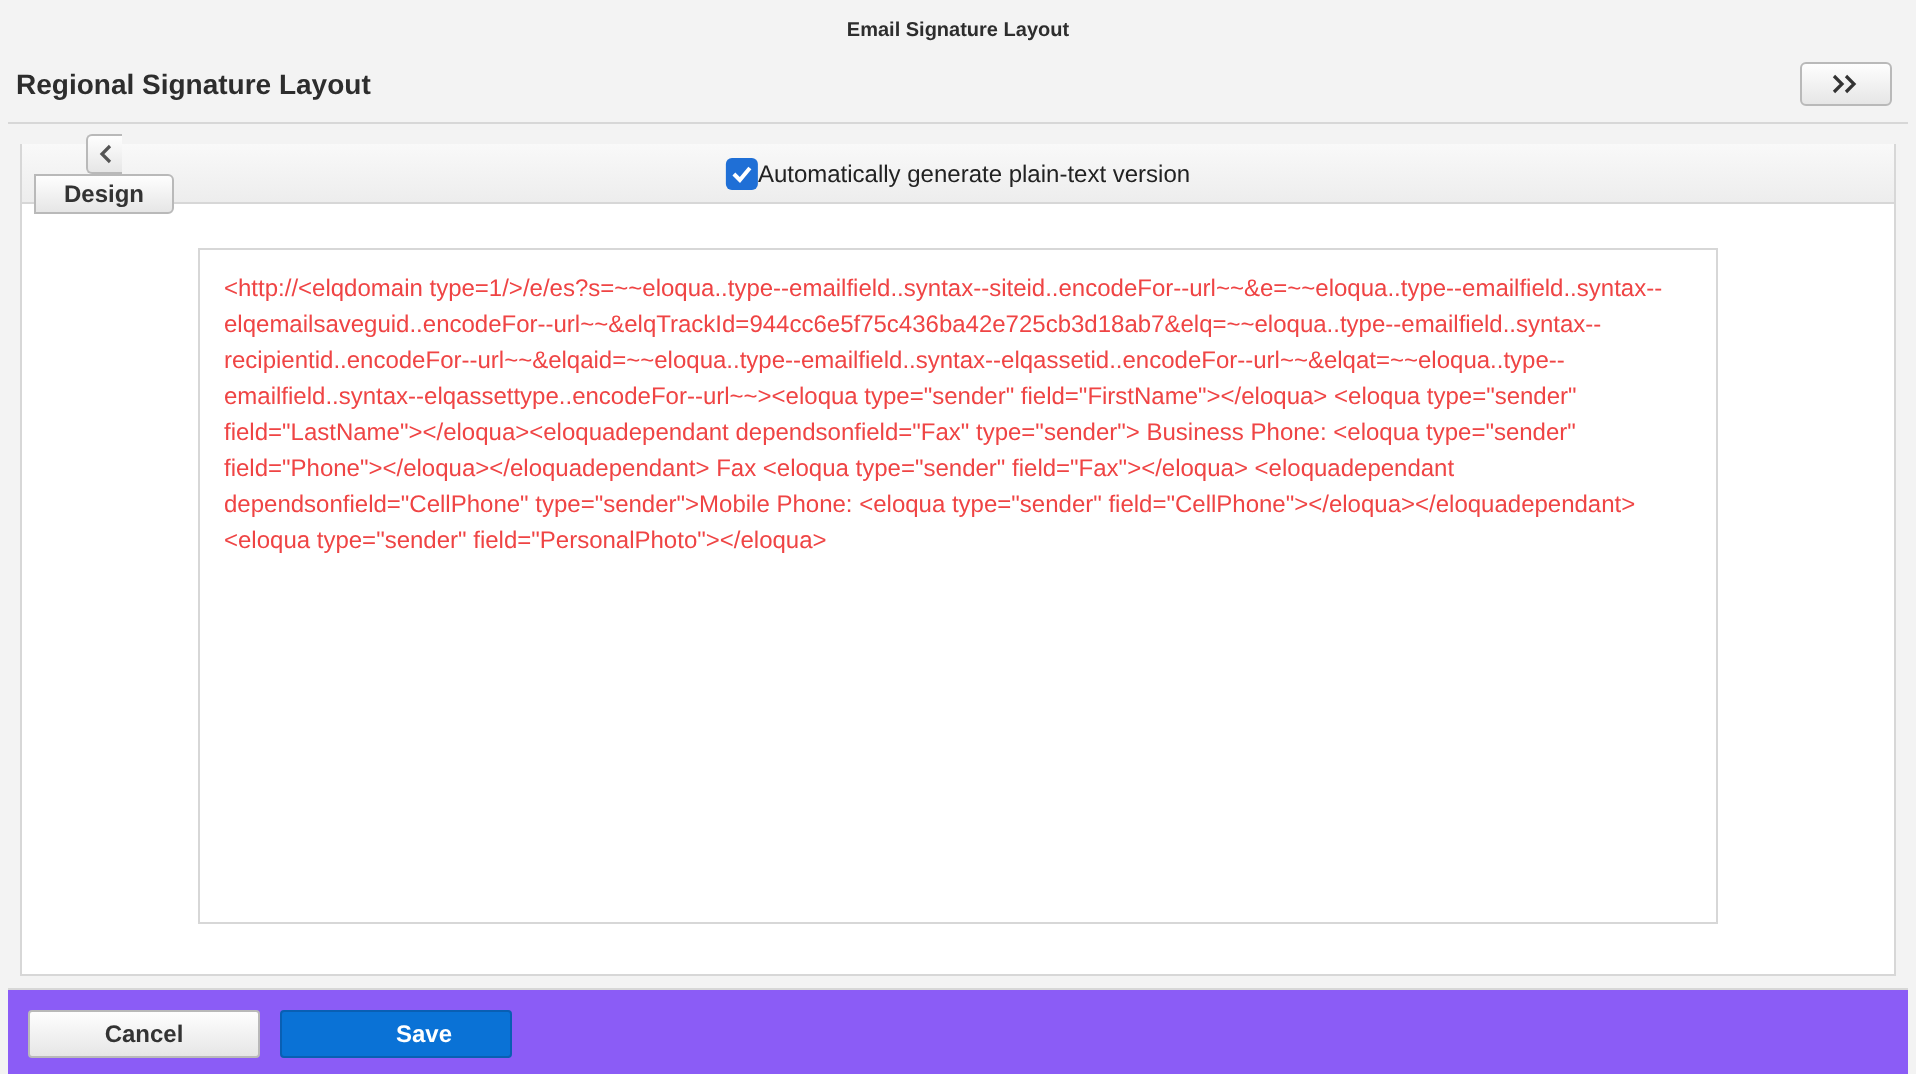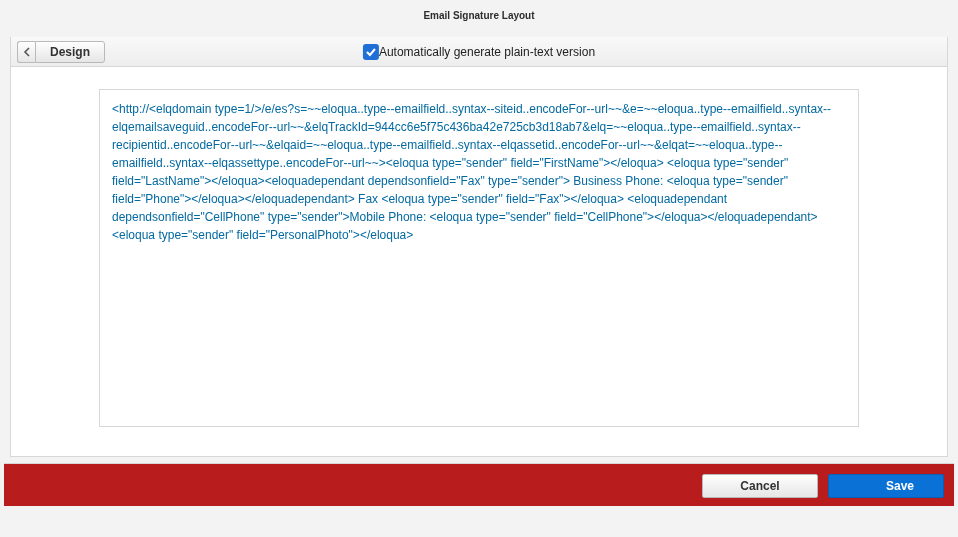--- a/index.html
+++ b/index.html
@@ -69,20 +69,21 @@
       background: linear-gradient(#f9f9f9, #ededed);
       border-bottom: 1px solid #d7d7d7;
       height: 30px;
       position: relative;
     }
     .design-chevron {
       display: flex;
       align-items: center;
       height: 40px;
       margin-left: 6px;
+      flex-direction: column;
     }
     .design-back {
       width: 18px;
       height: 22px;
       background: linear-gradient(#fefefe, #e6e6e6);
       border: 1px solid #b9b9b9;
       border-right: none;
       border-radius: 3px 0 0 3px;
       display: inline-flex;
       align-items: center;
@@ -136,34 +137,33 @@
       overflow: hidden;
       background: #fff;
     }
     .source-box {
       width: 760px;
       height: 338px;
       border: 1px solid #d7d7d7;
       padding: 10px 12px;
       font-size: 12px;
       line-height: 1.5;
-      color: #0369a1;
+      color: #ef4444;
       font-family: Arial, Helvetica, sans-serif;
       overflow: hidden;
       white-space: normal;
       overflow-wrap: break-word;
     }
     .footer-bar {
       display: flex;
-      justify-content: flex-end;
       gap: 10px;
       padding: 10px 10px 8px 10px;
       border-top: 1px solid #d7d7d7;
       margin-top: 6px;
-      background: #b91c1c;
+      background: #8b5cf6;
     }
     .btn {
       min-width: 116px;
       height: 24px;
       border-radius: 2px;
       font-size: 12px;
       font-weight: bold;
       display: inline-flex;
       align-items: center;
       justify-content: center;
@@ -183,20 +183,31 @@
   </style>
 </head>
 <body>
 
 <div class="app-container">
 
   <div class="title-bar">
     <span>Email Signature Layout</span>
   </div>
 
+  <div class="sub-header">
+    <div class="sub-title">Regional Signature Layout</div>
+    <div class="expand-btn">
+      <span>
+        <svg width="14" height="10" viewBox="0 0 14 10">
+          <path d="M1 1 L5 5 L1 9" fill="none" stroke="#333" stroke-width="1.6"></path>
+          <path d="M7 1 L11 5 L7 9" fill="none" stroke="#333" stroke-width="1.6"></path>
+        </svg>
+      </span>
+    </div>
+  </div>
 
   <div class="editor-panel">
 
     <div class="toolbar-row">
       <div class="design-chevron">
         <div class="design-back">
           <svg width="8" height="10" viewBox="0 0 8 10">
             <path d="M6 1 L2 5 L6 9" fill="none" stroke="#555" stroke-width="1.6"></path>
           </svg>
         </div>

